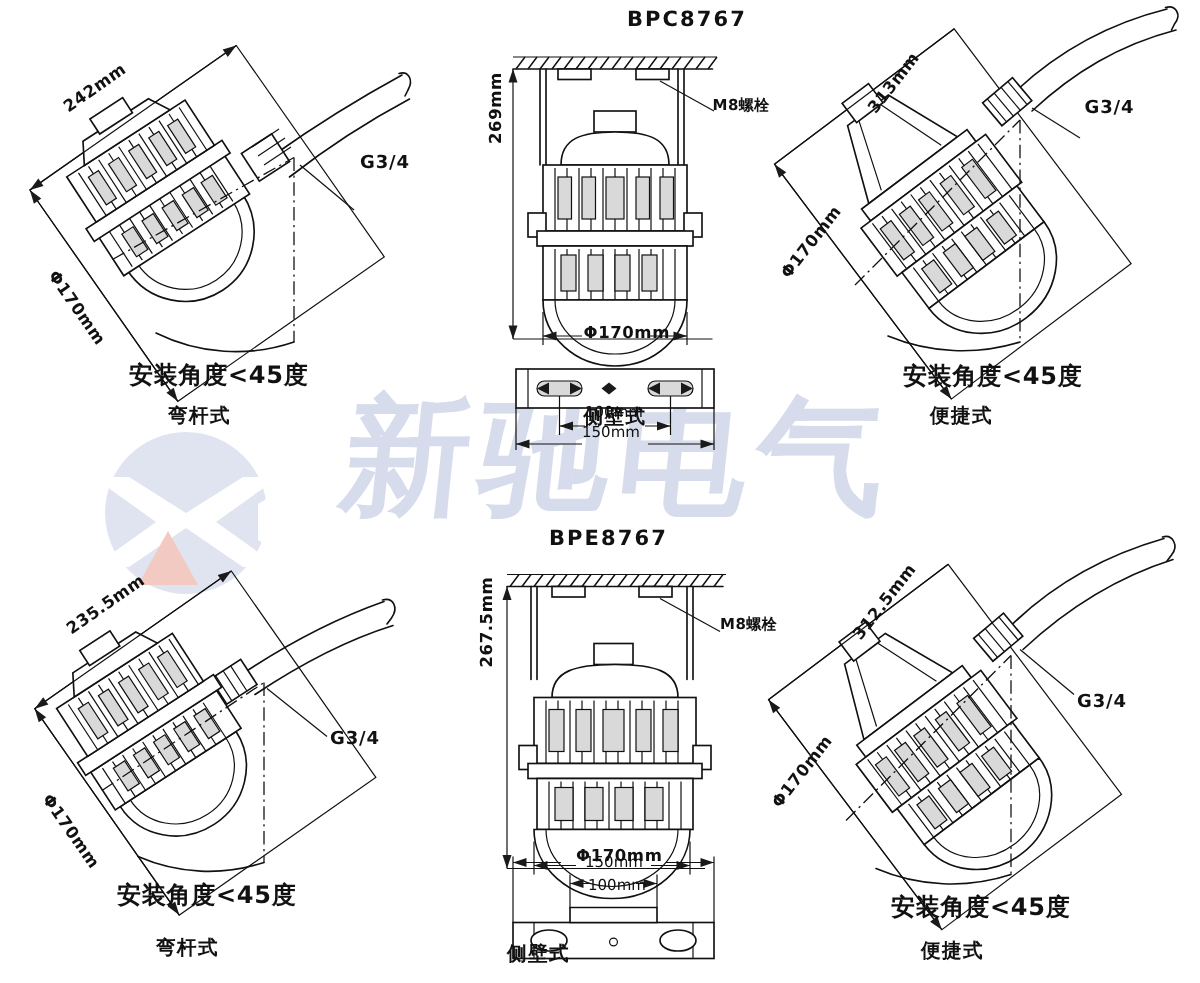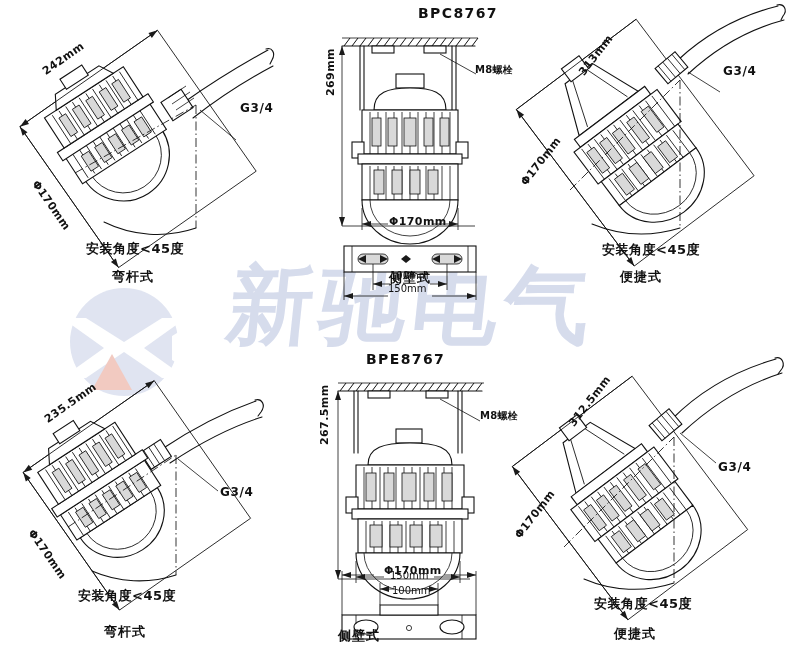--- a/index.html
+++ b/index.html
@@ -37,21 +37,21 @@
   .fillk{fill:#1a1a1a;stroke:none;}
   .hatch{fill:none;stroke:#111;stroke-width:1;}
 
   
   .t{position:absolute;white-space:nowrap;color:#111;
      font-family:"DejaVu Sans","Liberation Sans",sans-serif;}
   .model{font-size:14px;font-weight:700;letter-spacing:1.4px;}
   .dim{font-size:11px;font-weight:700;letter-spacing:.4px;}
   .dim-s{font-size:10px;font-weight:400;}
   .cn{font-size:13px;font-weight:700;letter-spacing:1px;font-family:Liberation Mono, monospace;}
-  .cn-s{font-size:13px;font-weight:700;letter-spacing:.5px;}
+  .cn-s{font-size:16px;font-weight:700;letter-spacing:.5px;}
   .lead{font-size:12px;font-weight:700;letter-spacing:.6px;}
   .lead-s{font-size:10px;font-weight:700;letter-spacing:.3px;}
 </style>
 </head>
 <body>
 
 <div id="sheet">
 
   <div class="wm" id="wm-text">新驰电气</div>
   <div class="wm" id="wm-logo">

